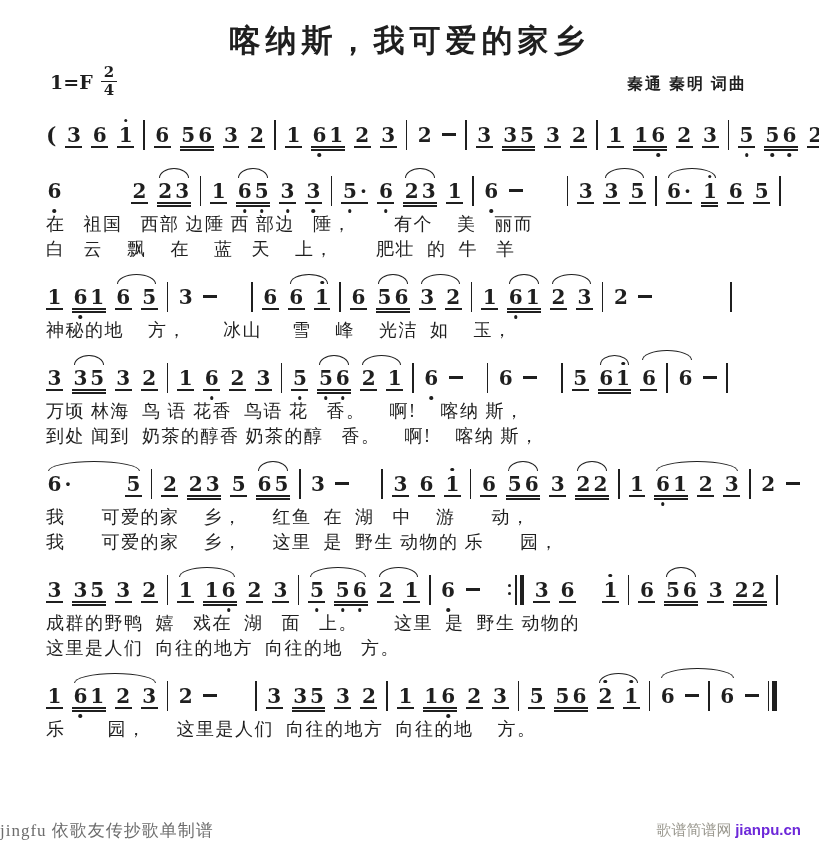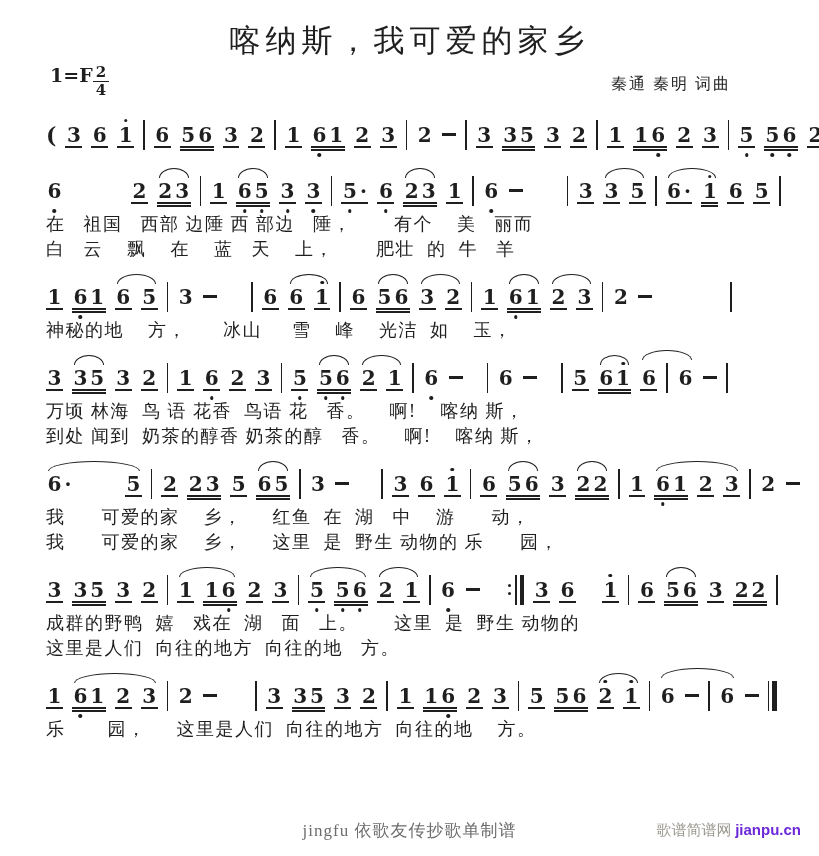--- a/index.html
+++ b/index.html
@@ -1,22 +1,22 @@
 <!DOCTYPE html>
 <html><head>
 <meta charset="utf-8">
 <style>
   html,body{margin:0;padding:0;}
   body{width:819px;height:856px;background:#ffffff;color:#1f1f1f;
        font-family:"Liberation Serif",serif;overflow:hidden;}
   .page{position:relative;width:819px;height:856px;}
 
-  .title{text-align:center;padding-top:20px;font-size:31px;font-weight:normal;letter-spacing:5px;}
-  .credit{position:absolute;top:74px;right:88px;font-size:16px;letter-spacing:2px;}
-  .keyline{margin:2px 0 0 50px;display:flex;align-items:flex-start;
+  .title{text-align:center;padding-top:20px;font-size:31px;font-weight:bold;letter-spacing:5px;}
+  .credit{position:absolute;top:74px;right:72px;font-size:16px;letter-spacing:2px;font-weight:bold;}
+  .keyline{margin:2px 0 0 50px;display:flex;align-items:center;gap:8px;
            font-family:"DejaVu Serif",serif;font-size:19px;font-weight:bold;}
   .frac{display:inline-flex;flex-direction:column;align-items:center;font-size:15px;line-height:1.15;}
   .fnum{border-bottom:1.6px solid #1f1f1f;padding:0 3px;}
   .fden{padding:0 3px;}
   .tempo{margin:8px 0 0 48px;font-size:18px;font-weight:bold;letter-spacing:3px;}
 
   #score{margin-top:14px;}
   .mline{margin-left:46px;margin-right:28px;margin-bottom:14px;}
   .notes{display:flex;align-items:center;gap:9px;height:42px;}
 
@@ -41,21 +41,21 @@
   .dash{width:14px;height:2.4px;background:#1f1f1f;flex:none;align-self:center;}
   .paren{font-family:"DejaVu Serif",serif;font-size:22px;font-weight:bold;flex:none;}
   .spc{flex:none;display:inline-block;height:1px;}
   .rep,.fin{display:inline-flex;align-items:center;gap:3px;flex:none;}
   .rdots{display:flex;flex-direction:column;gap:4.5px;margin-right:1px;}
   .rdots i{width:3.5px;height:3.5px;border-radius:50%;background:#1f1f1f;}
 
   .lrow{white-space:pre;font-size:18px;letter-spacing:1.5px;height:25px;line-height:25px;}
   .lrow:first-of-type{margin-top:8px;}
 
-  .footnote{position:absolute;bottom:14px;left:0;right:0;text-align:center;
+  .footnote{position:absolute;bottom:14px;left:0;right:0;
             color:#6d6d6d;font-size:17px;letter-spacing:1px;}
   .watermark{position:absolute;bottom:16px;right:18px;font-size:15px;color:#9a988f;}
   .watermark .url{color:#6d28d9;font-family:"Liberation Sans",sans-serif;font-weight:bold;}
 </style>
 </head>
 <body>
 
 <div class="page">
   <div class="title">喀纳斯，我可爱的家乡</div>
   <div class="credit">秦通 秦明 词曲</div>

